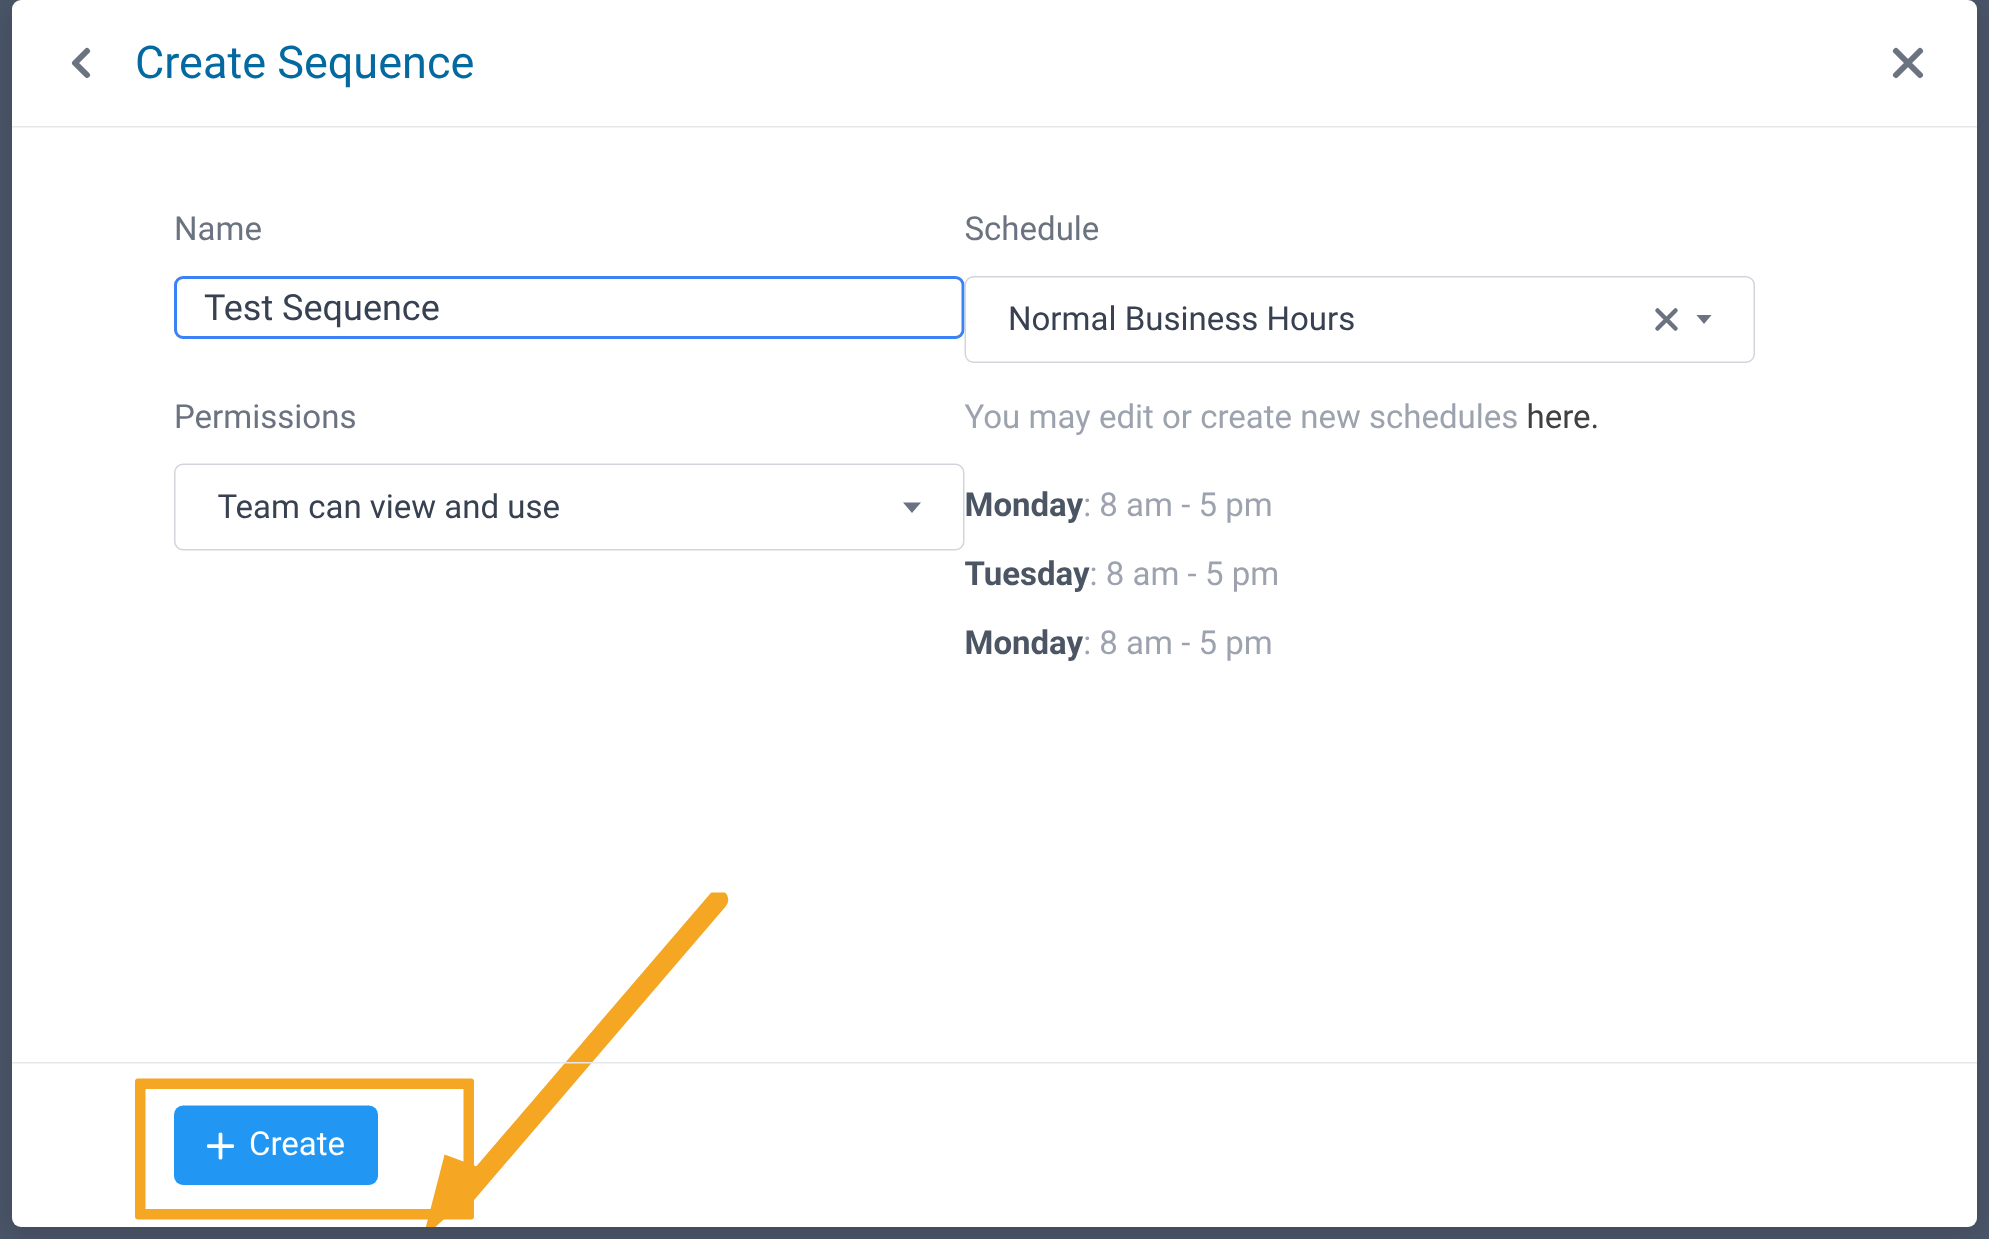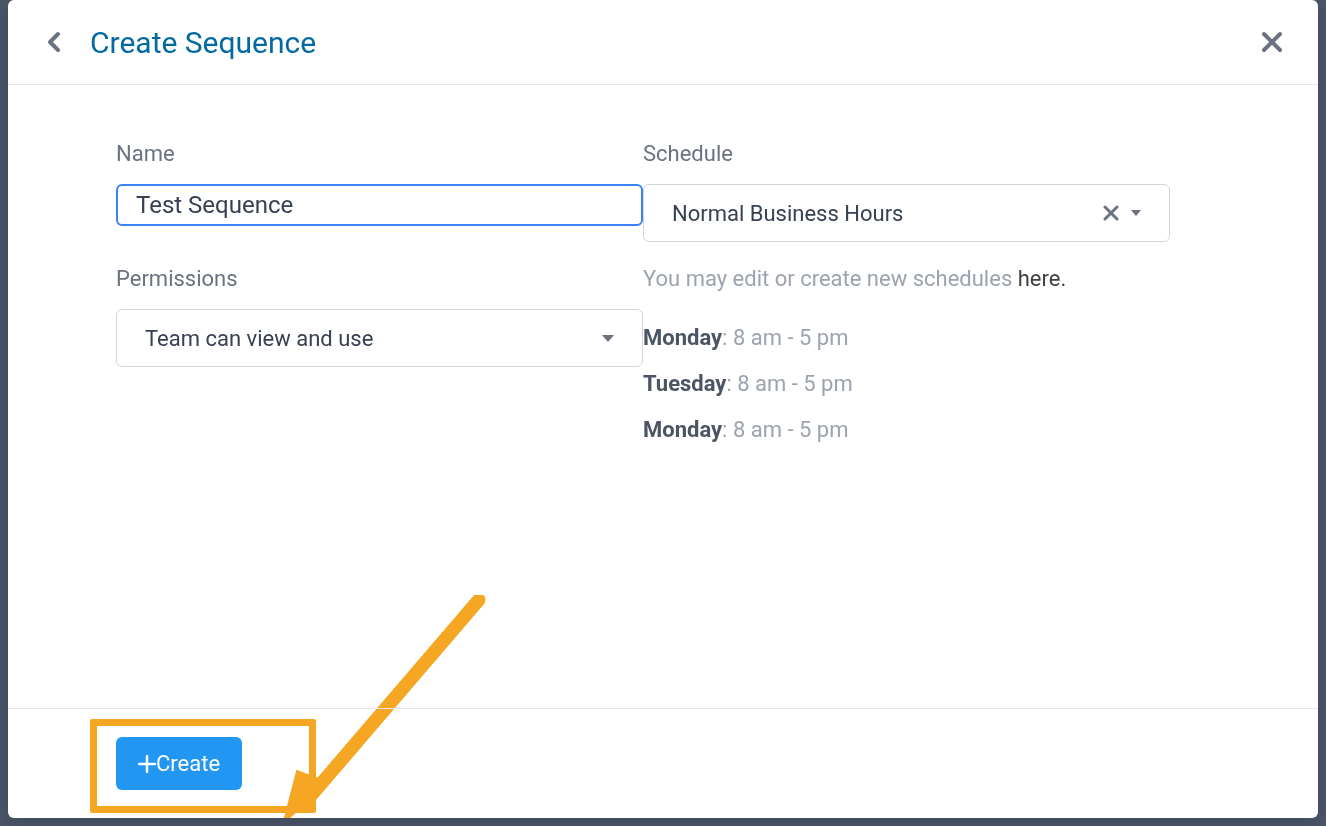--- a/index.html
+++ b/index.html
@@ -181,20 +181,21 @@
       background: #2196f3;
       color: #ffffff;
       border: none;
       border-radius: 6px;
       padding: 14px 22px;
       font-size: 22px;
       font-weight: 400;
       cursor: pointer;
       display: inline-flex;
       align-items: center;
+      gap: 10px;
       font-family: inherit;
     }
     
     .highlight-box {
       position: absolute;
       border: 7px solid #f5a623;
       border-radius: 2px;
       pointer-events: none;
       left: 82px;
       top: 10px;

